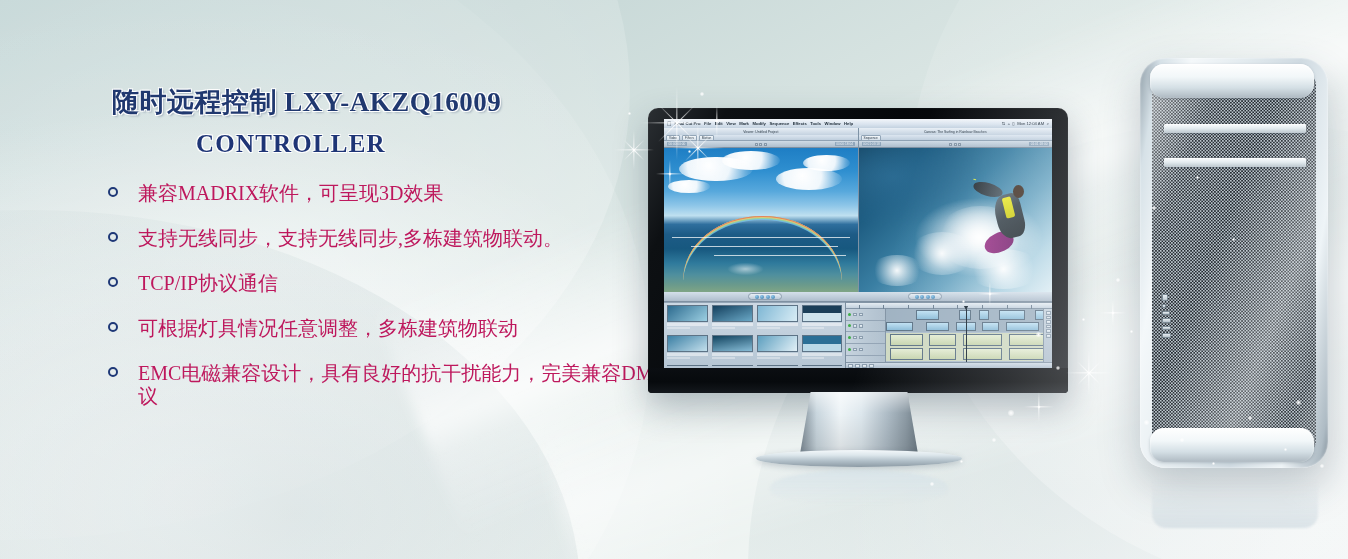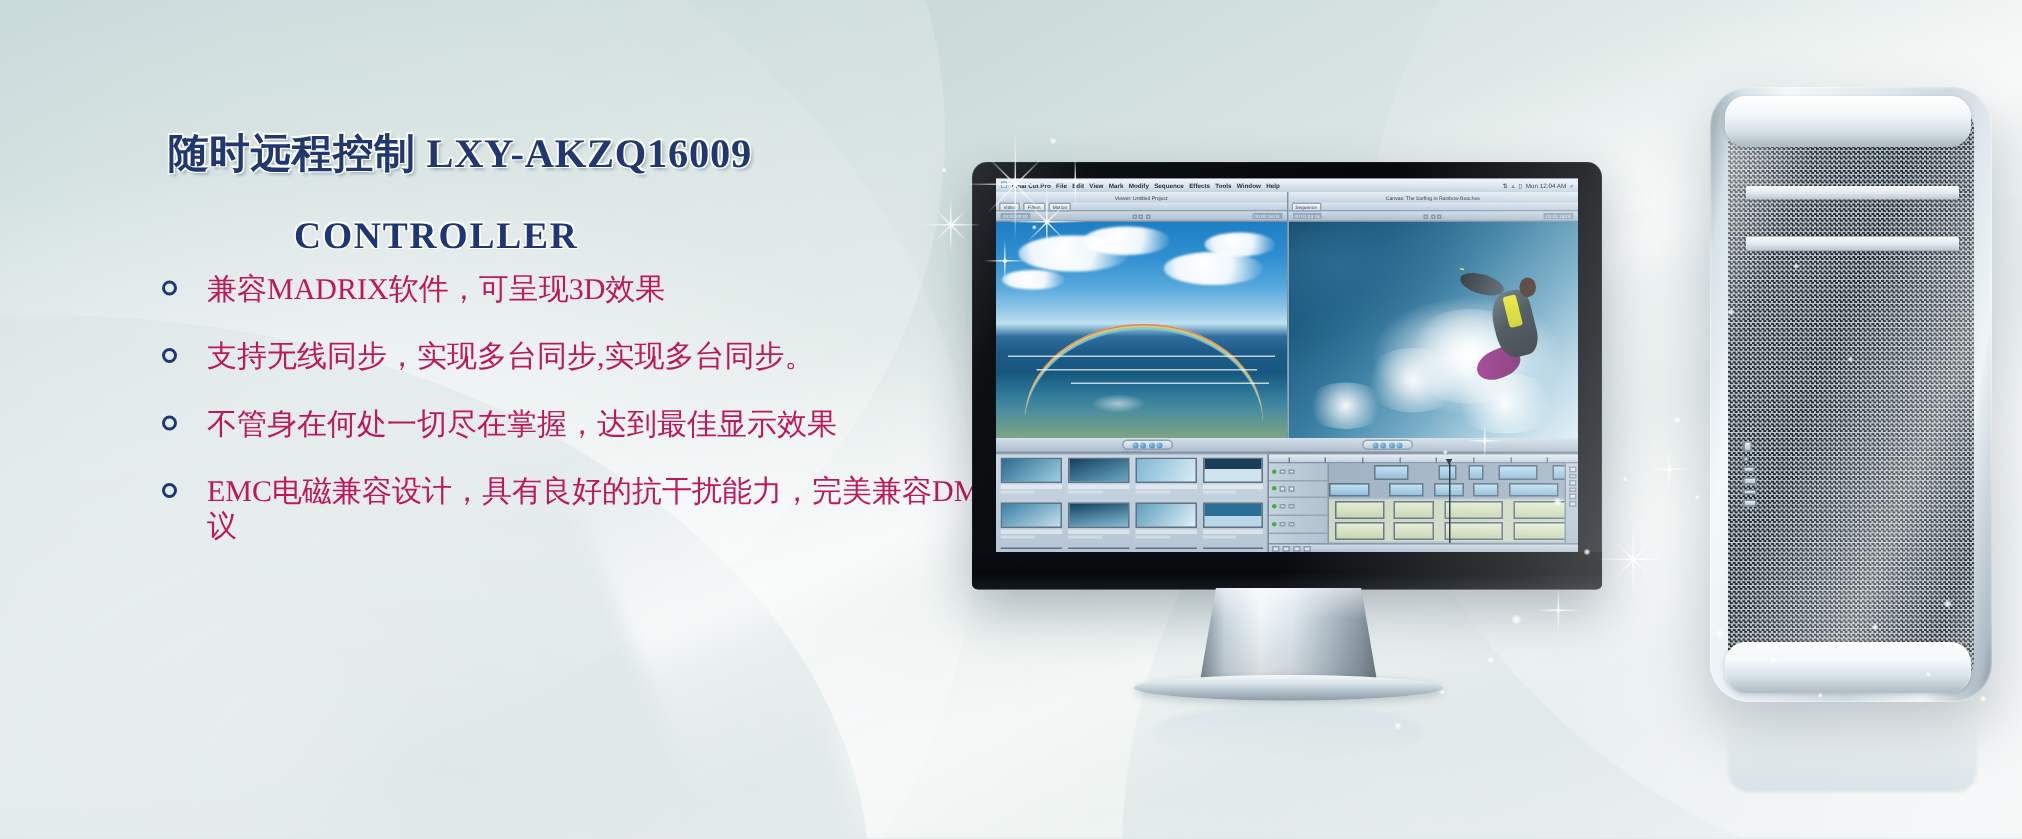--- a/index.html
+++ b/index.html
@@ -78,21 +78,21 @@
     letter-spacing: .5px;
     white-space: nowrap;
     text-shadow:
       -1px -1px 0 rgba(255,255,255,.95),
        1px -1px 0 rgba(255,255,255,.95),
       -1px  1px 0 rgba(255,255,255,.95),
        1px  1px 0 rgba(255,255,255,.95),
        2px  2px 2px rgba(40,60,100,.28);
   }
   .title-en {
-    position: absolute; left: 196px; top: 144px;
+    position: absolute; left: 196px; top: 130px;
     font-size: 25px; font-weight: bold;
     color: #1e3576;
     letter-spacing: 1.2px;
     white-space: nowrap;
     text-shadow:
       -1px -1px 0 rgba(255,255,255,.92),
        1px -1px 0 rgba(255,255,255,.92),
       -1px  1px 0 rgba(255,255,255,.92),
        1px  1px 0 rgba(255,255,255,.92);
   }
@@ -382,22 +382,23 @@
   <div class="swoosh sw4"></div>
   <div class="swoosh sw5"></div>
   <div class="diag-light"></div>
   <div class="diag-light2"></div>
 
   <div class="copy">
     <div class="title-cn">随时远程控制 LXY-AKZQ16009</div>
     <div class="title-en">CONTROLLER</div>
     <ul class="features">
       <li><span class="ring"></span><span>兼容MADRIX软件，可呈现3D效果</span></li>
-      <li><span class="ring"></span><span>支持无线同步，实现多台同步,实现多台同步。</span></li>
-      <li><span class="ring"></span><span>不管身在何处一切尽在掌握，达到最佳显示效果</span></li>
+      <li><span class="ring"></span><span>支持无线同步，支持无线同步,多栋建筑物联动。</span></li>
+      <li><span class="ring"></span><span>TCP/IP协议通信</span></li>
+      <li><span class="ring"></span><span>可根据灯具情况任意调整，多栋建筑物联动</span></li>
       <li><span class="ring"></span><span>EMC电磁兼容设计，具有良好的抗干扰能力，完美兼容DMX512(1988)国际标准协议</span></li>
     </ul>
   </div>
 
   <div id="monitor">
     <div class="mon-shell">
 
       <div class="screen">
 
         <div class="mac-menubar">

